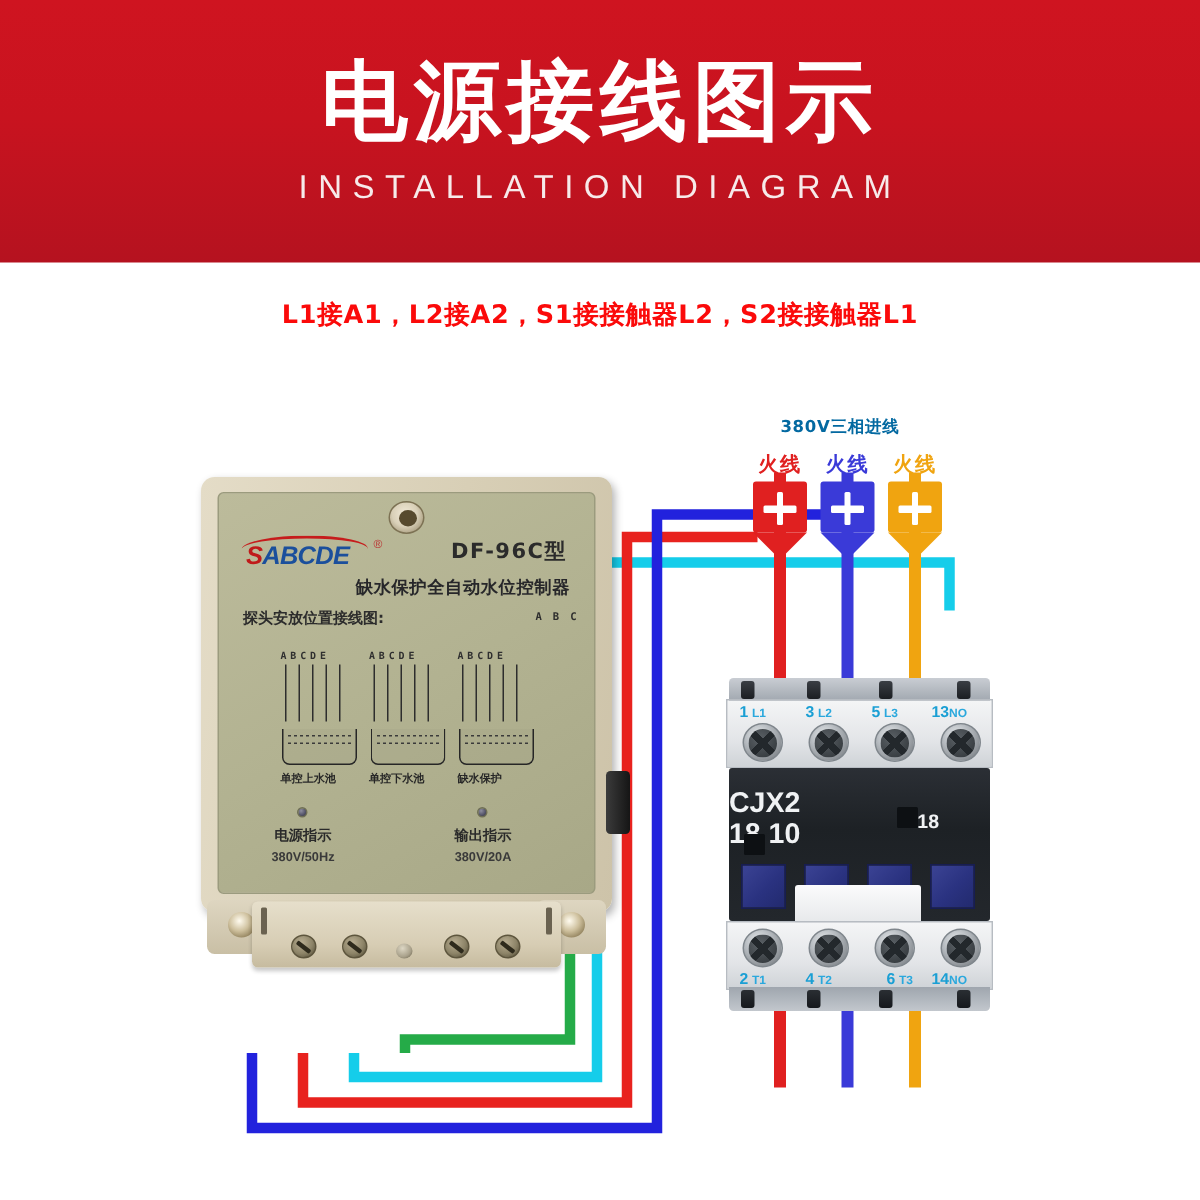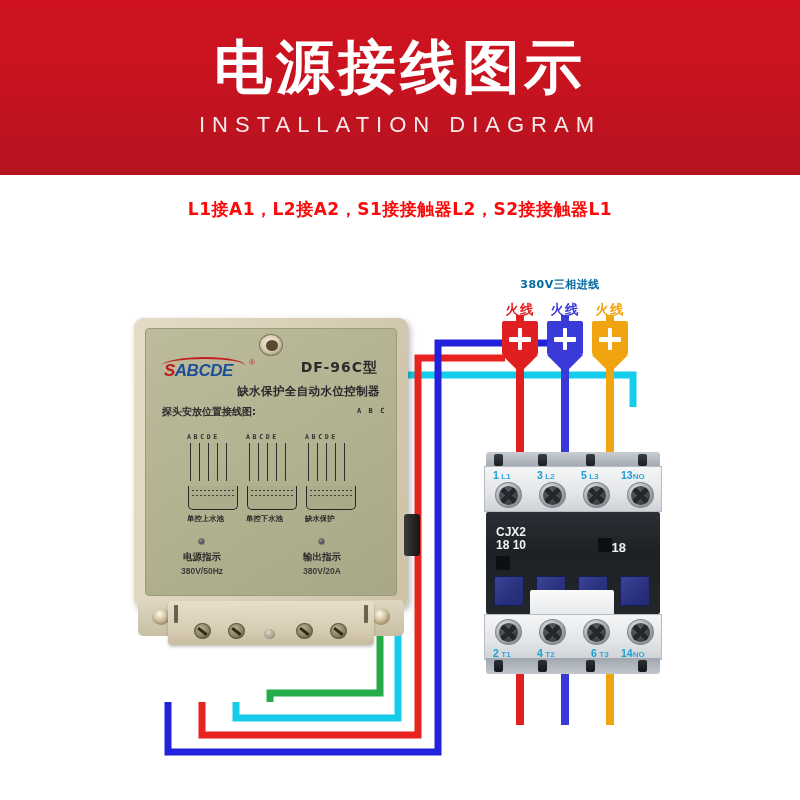--- a/index.html
+++ b/index.html
@@ -252,22 +252,22 @@
     font-family: "Liberation Sans", sans-serif;
   }
   .cterm-lbl b { color:#1a9fd4; font-size:10.5px; }
   .cterm-lbl span { font-size: 8px; }
   .cont-mid {
     position: absolute; left: 2px; top: 60px; width: 174px; height: 102px;
     background: linear-gradient(180deg,#2b2f35 0%,#1d2125 40%,#23272c 100%);
     border-radius: 2px;
   }
   .cjx-text {
-    position: absolute; left: 10px; top: 14px;
-    color: #f0f2f4; font-size: 12px; font-weight: 700; line-height: 1.08;
+    position: absolute; left: 0; top: 14px;
+    color: #f0f2f4; font-size: 19px; font-weight: 700; line-height: 1.08;
     font-family: "Liberation Sans", sans-serif;
   }
   .cjx-ten {
     position: absolute; right: 34px; top: 28px;
     color: #f0f2f4; font-size: 13px; font-weight: 700;
     font-family: "Liberation Sans", sans-serif;
   }
   .blue-blk {
     position: absolute; bottom: 8px; width: 30px; height: 30px;
     background: linear-gradient(135deg,#3b4394 0%,#2a3280 55%,#222a6e 100%);

